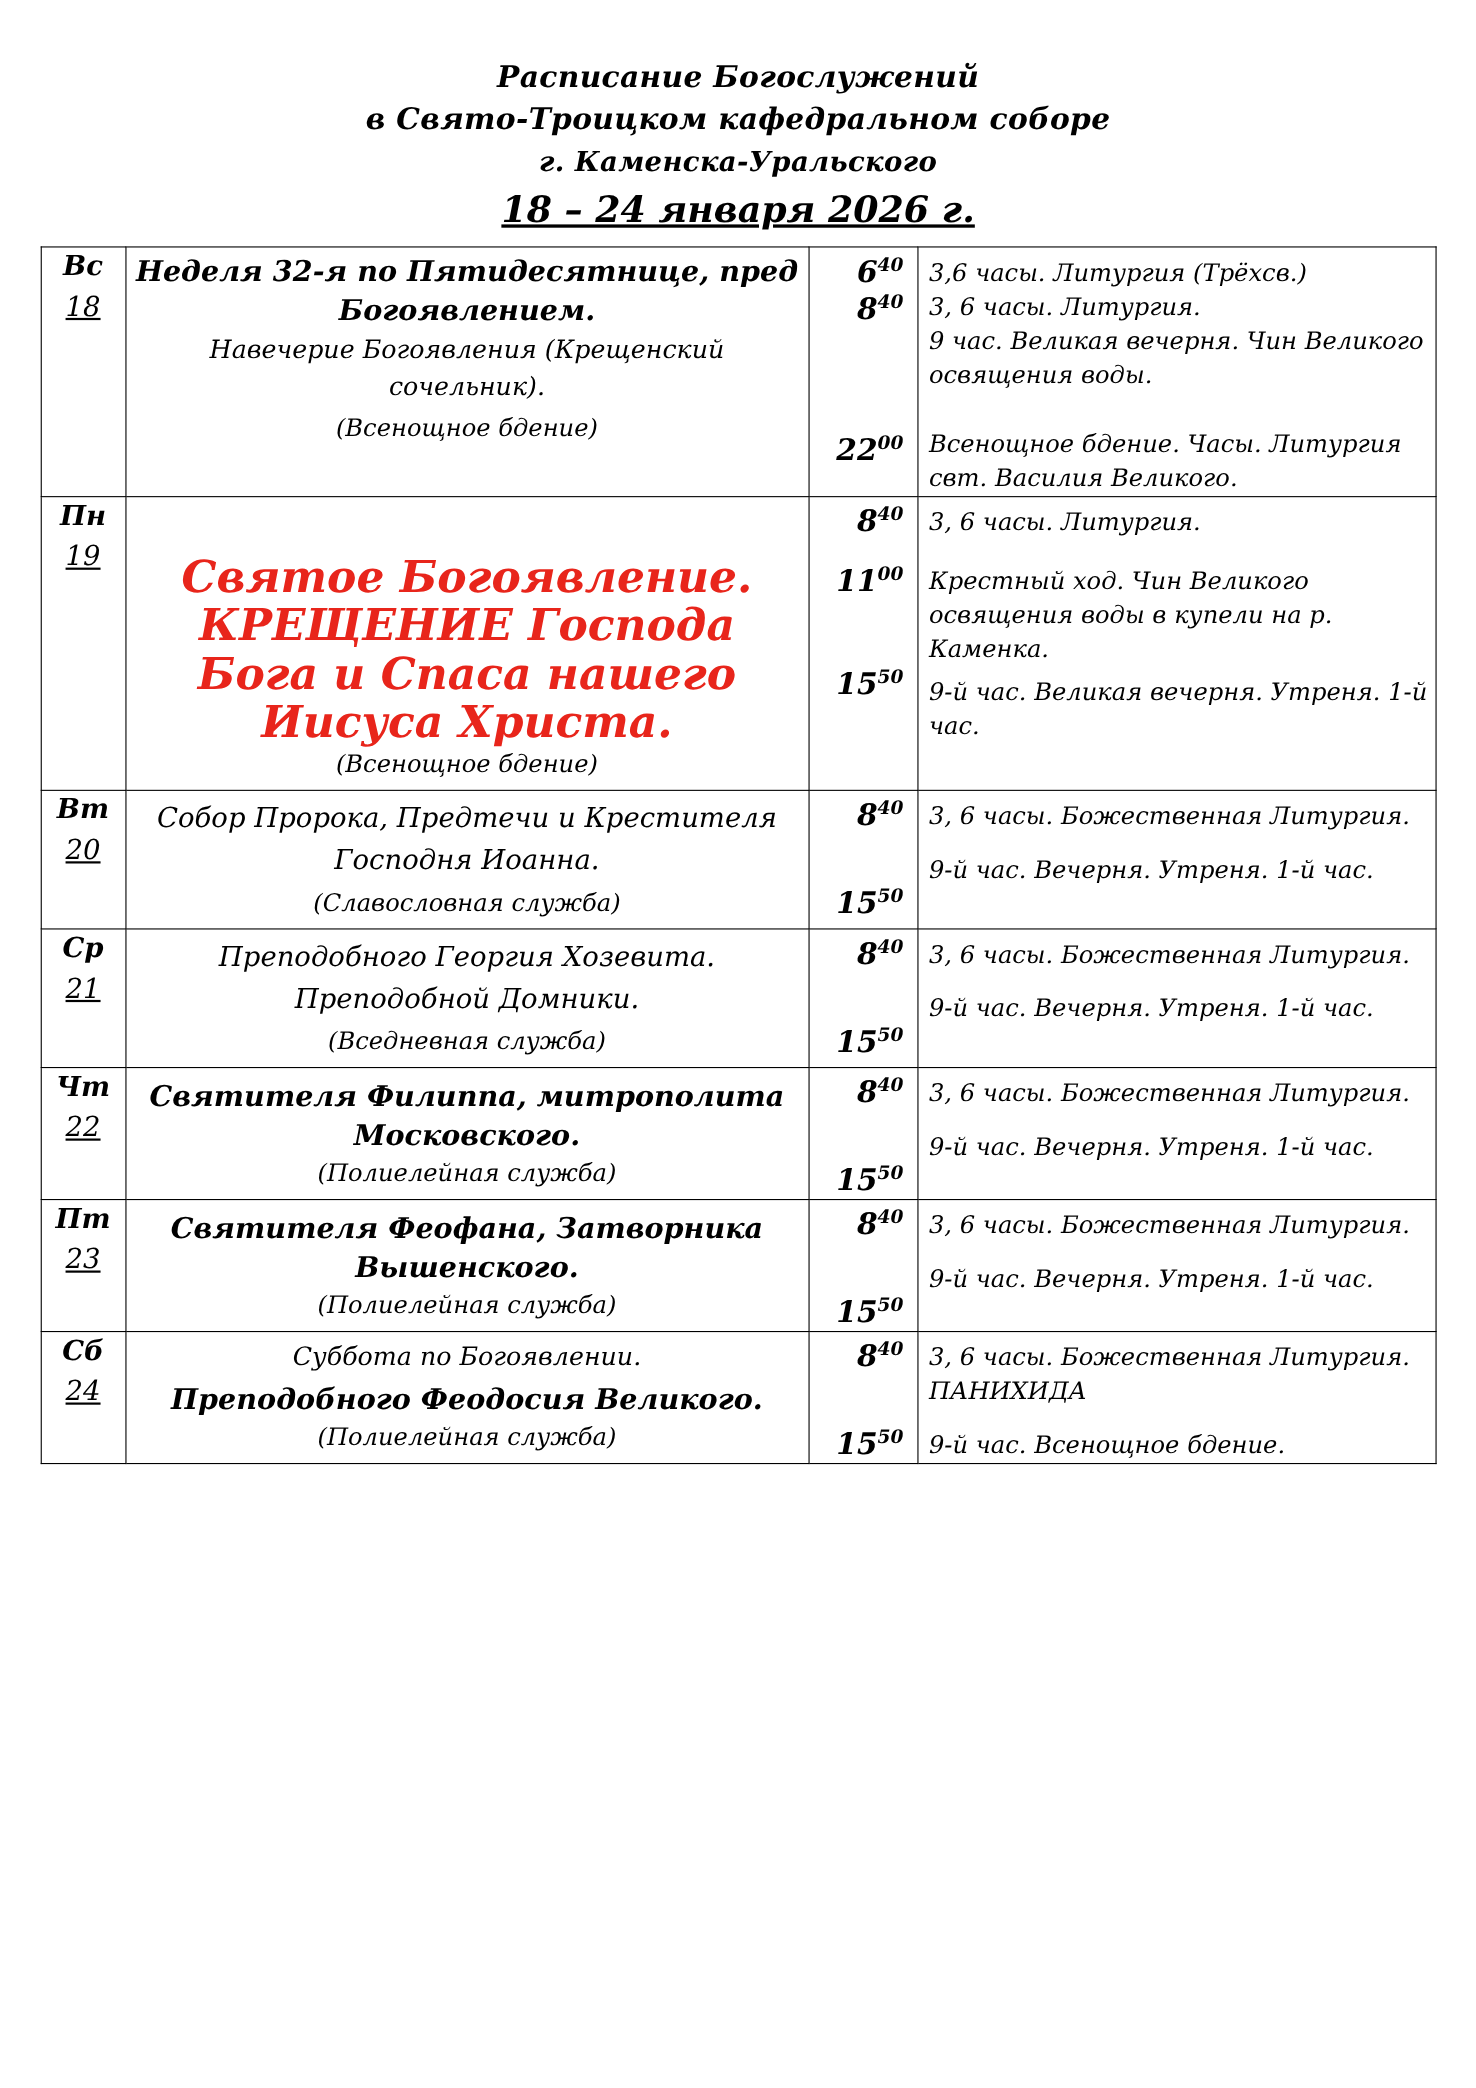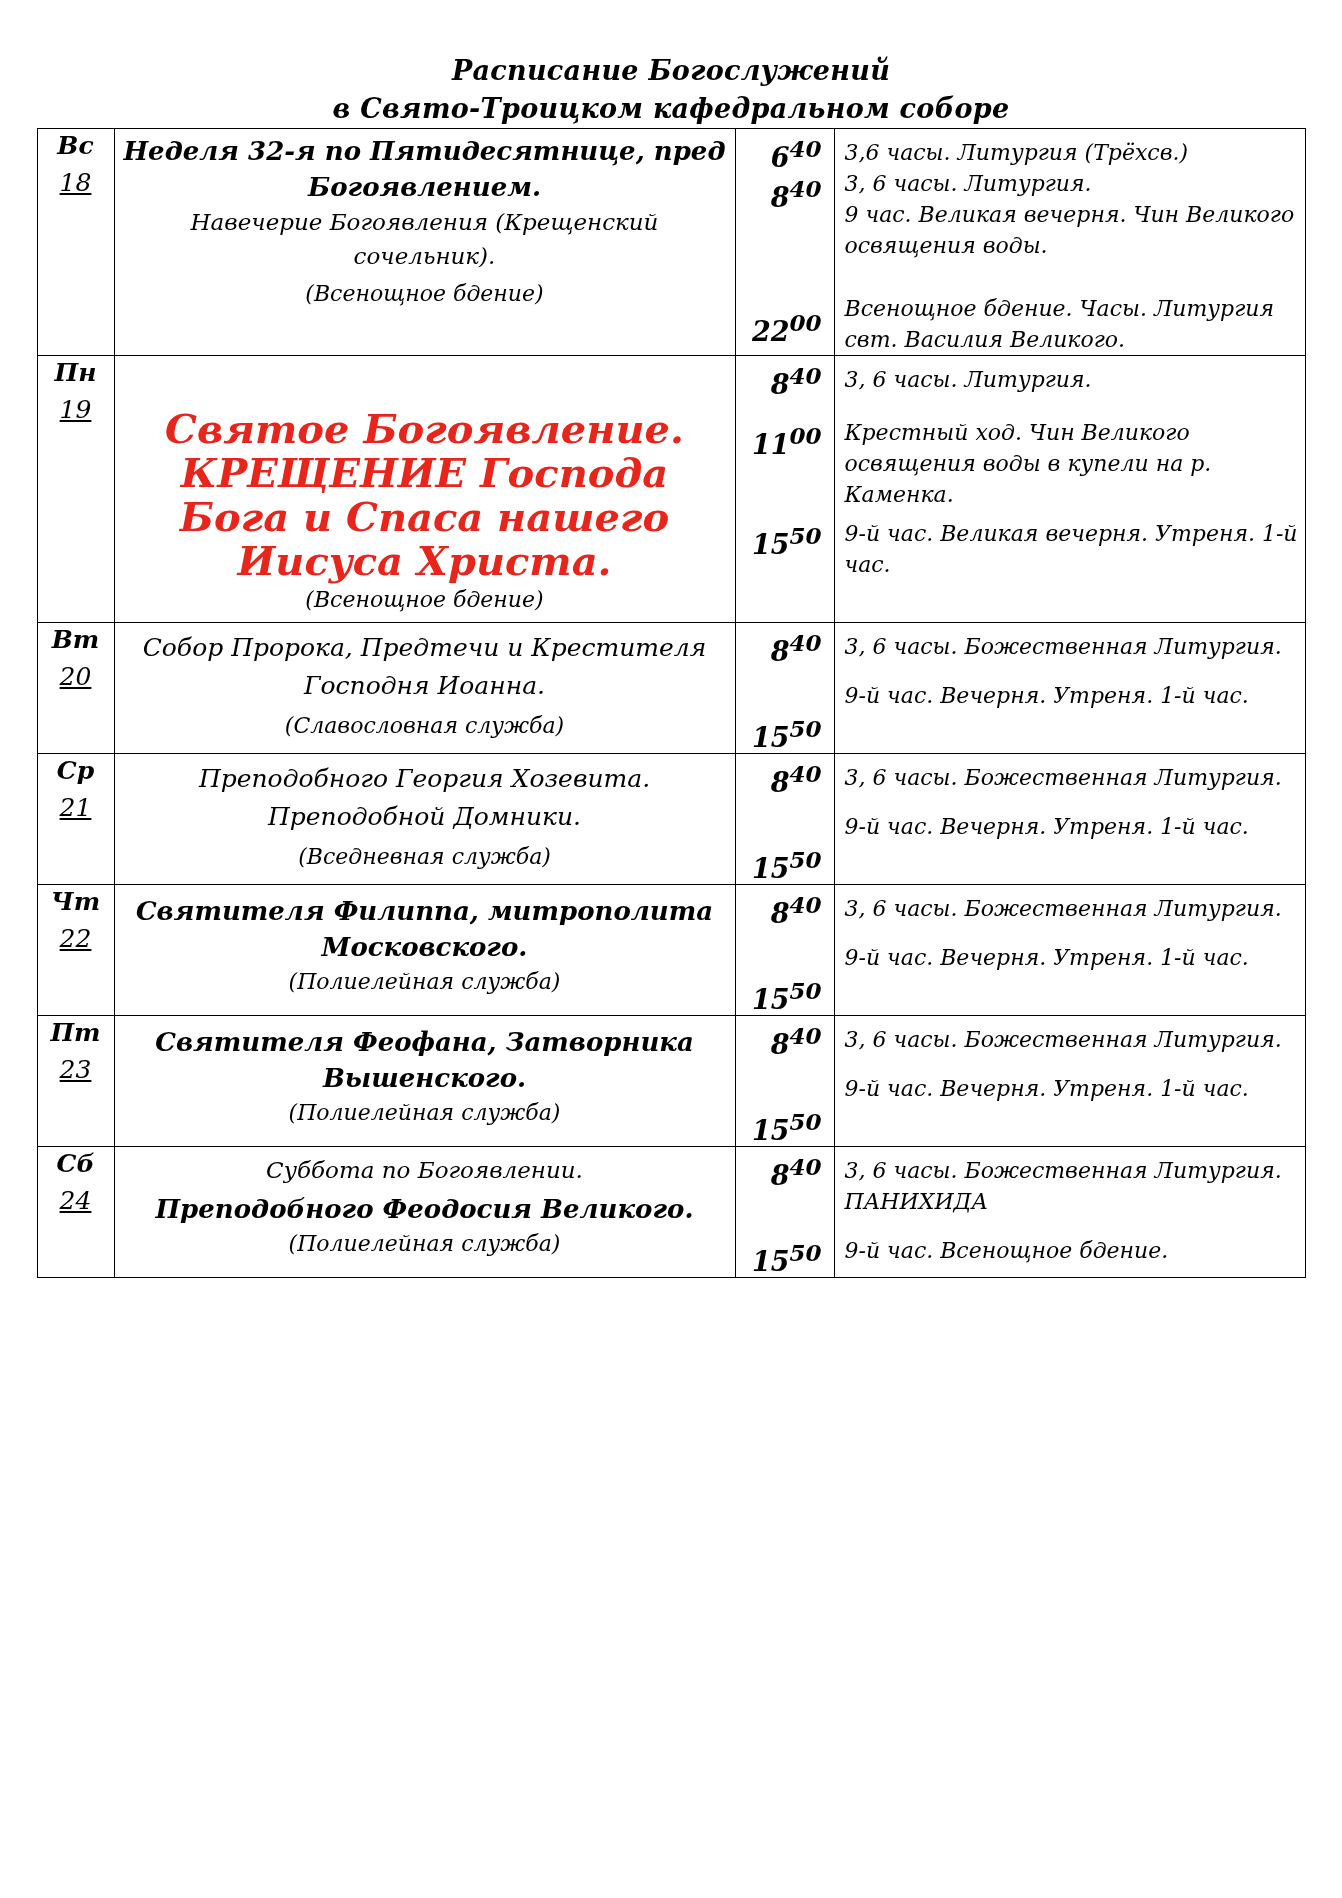--- a/index.html
+++ b/index.html
@@ -137,21 +137,21 @@
   .time-row {
     font-family: "DejaVu Serif", serif;
     font-style: italic;
     font-weight: bold;
     font-size: 27px;
     text-align: right;
     padding-right: 12px;
     white-space: nowrap;
   }
   .time-row sup {
-    font-size: 23px;
+    font-size: 17px;
     vertical-align: super;
   }
   .desc-row {
     font-family: "DejaVu Serif", serif;
     font-style: italic;
     font-size: 22px;
     line-height: 31px;
     padding-left: 10px;
     padding-right: 6px;
   }
@@ -187,20 +187,22 @@
   }
 </style>
 </head>
 <body>
 
 <div class="page">
 
   <div class="header">
     <div class="line1">Расписание Богослужений</div>
     <div class="line2">в Свято-Троицком кафедральном соборе</div>
+    <div class="line3">г. Каменска-Уральского</div>
+    <div class="daterange">18 – 24 января 2026 г.</div>
   </div>
 
   <table class="schedule">
     <tbody>
 
       <tr>
         <td class="c-day">
           <div class="day-abbr">Вс</div>
           <div class="day-num">18</div>
         </td>

